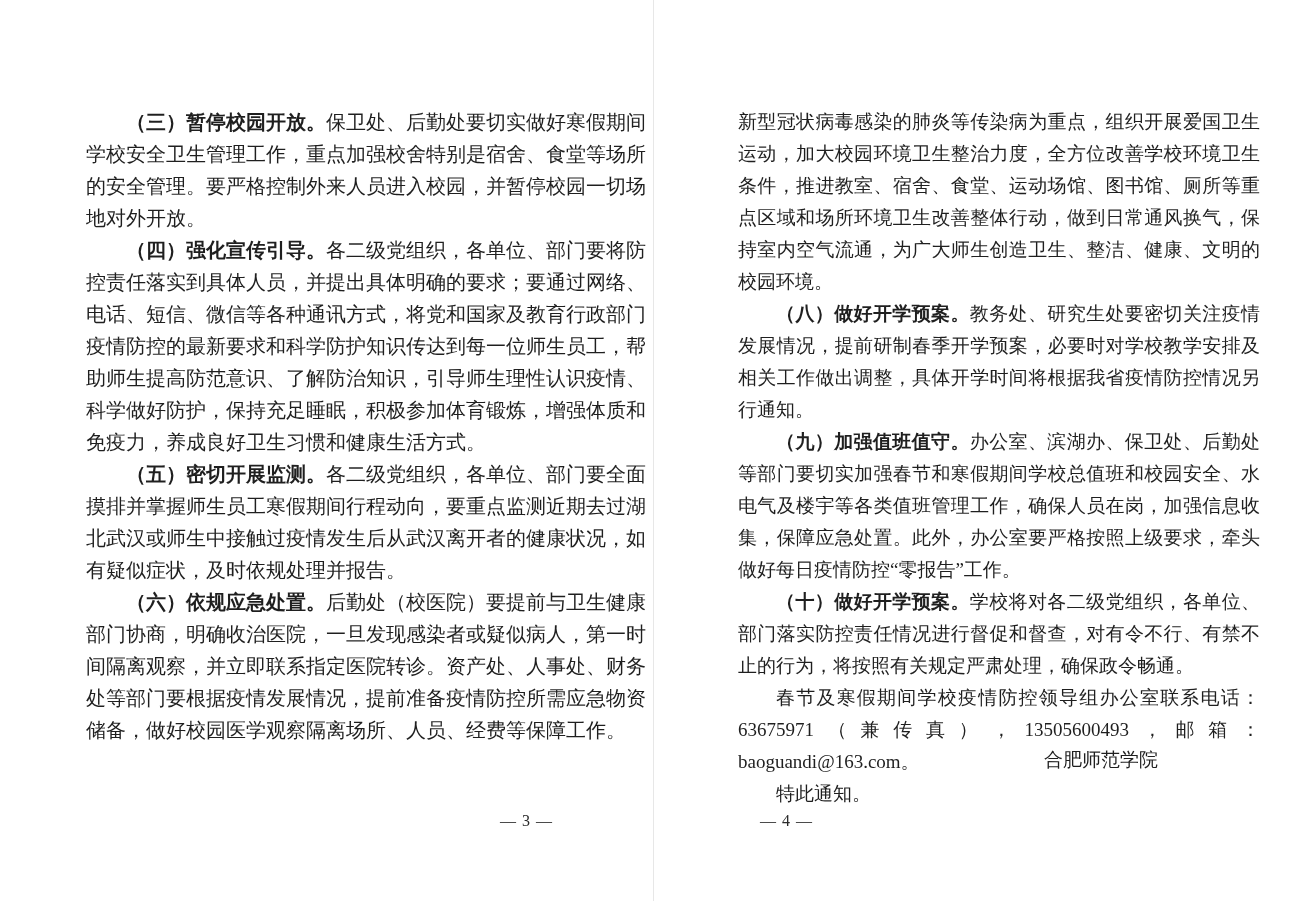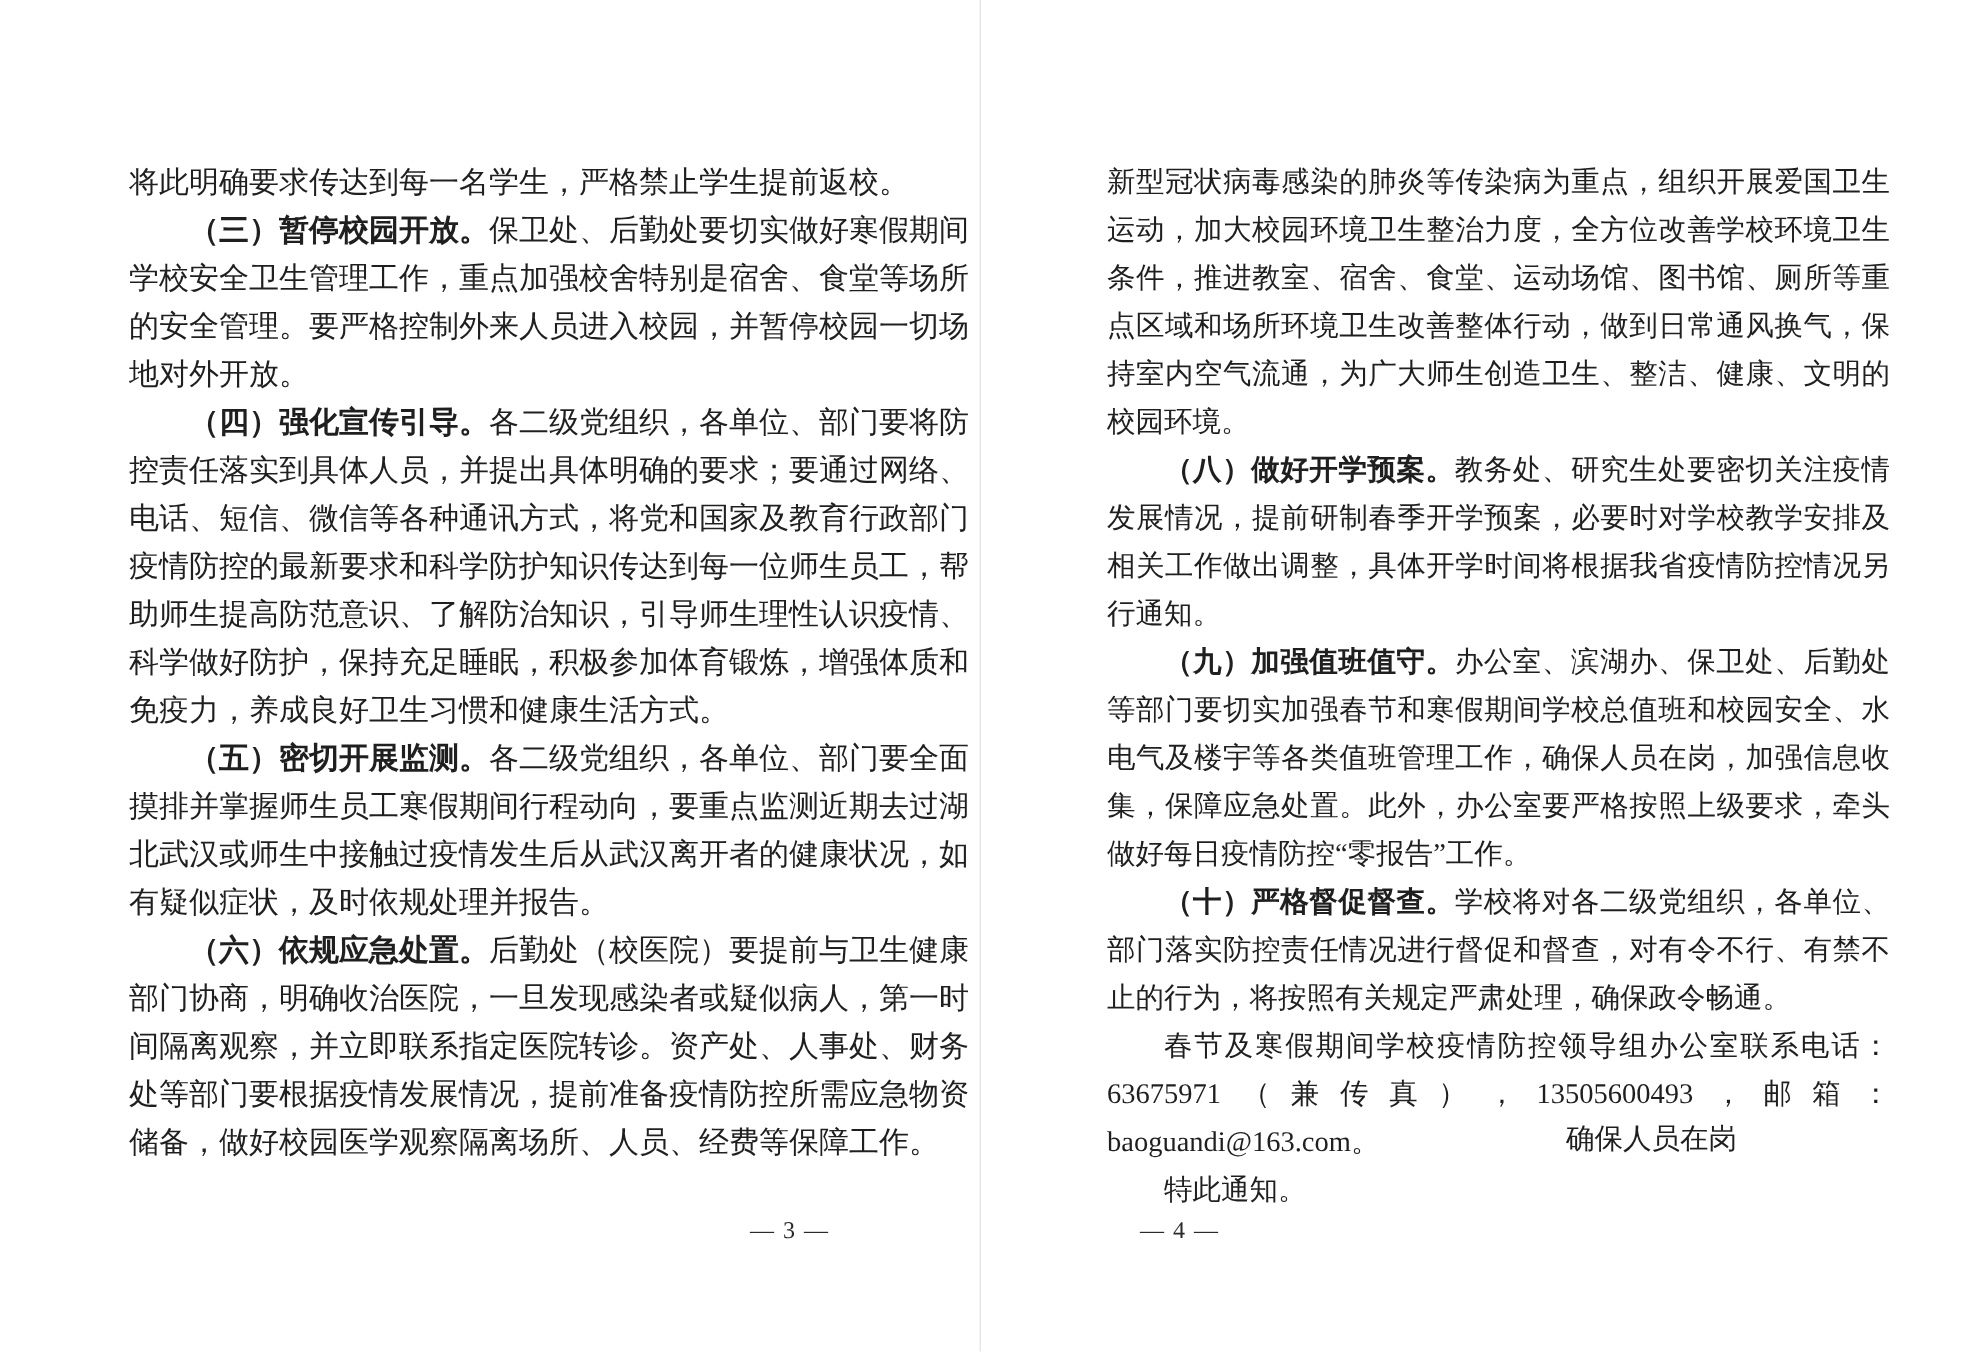--- a/index.html
+++ b/index.html
@@ -70,34 +70,33 @@
   }
   .sig-name { padding-right: 102px; }
   .sig-date { padding-right: 82px; }
 </style>
 </head>
 <body>
 
 <div class="page-seam"></div>
 
 <div class="page-col left">
-  <p class="para no-indent"><span>将此明确要求传达到每一名学生，严格禁止学生提前返校。</span></p>
   <p class="para"><b>（三）暂停校园开放。</b><span>保卫处、后勤处要切实做好寒假期间学校安全卫生管理工作，重点加强校舍特别是宿舍、食堂等场所的安全管理。要严格控制外来人员进入校园，并暂停校园一切场地对外开放。</span></p>
   <p class="para"><b>（四）强化宣传引导。</b><span>各二级党组织，各单位、部门要将防控责任落实到具体人员，并提出具体明确的要求；要通过网络、电话、短信、微信等各种通讯方式，将党和国家及教育行政部门疫情防控的最新要求和科学防护知识传达到每一位师生员工，帮助师生提高防范意识、了解防治知识，引导师生理性认识疫情、科学做好防护，保持充足睡眠，积极参加体育锻炼，增强体质和免疫力，养成良好卫生习惯和健康生活方式。</span></p>
   <p class="para"><b>（五）密切开展监测。</b><span>各二级党组织，各单位、部门要全面摸排并掌握师生员工寒假期间行程动向，要重点监测近期去过湖北武汉或师生中接触过疫情发生后从武汉离开者的健康状况，如有疑似症状，及时依规处理并报告。</span></p>
   <p class="para"><b>（六）依规应急处置。</b><span>后勤处（校医院）要提前与卫生健康部门协商，明确收治医院，一旦发现感染者或疑似病人，第一时间隔离观察，并立即联系指定医院转诊。资产处、人事处、财务处等部门要根据疫情发展情况，提前准备疫情防控所需应急物资储备，做好校园医学观察隔离场所、人员、经费等保障工作。</span></p>
 </div>
 
 <div class="page-col right">
   <p class="para no-indent"><span>新型冠状病毒感染的肺炎等传染病为重点，组织开展爱国卫生运动，加大校园环境卫生整治力度，全方位改善学校环境卫生条件，推进教室、宿舍、食堂、运动场馆、图书馆、厕所等重点区域和场所环境卫生改善整体行动，做到日常通风换气，保持室内空气流通，为广大师生创造卫生、整洁、健康、文明的校园环境。</span></p>
   <p class="para"><b>（八）做好开学预案。</b><span>教务处、研究生处要密切关注疫情发展情况，提前研制春季开学预案，必要时对学校教学安排及相关工作做出调整，具体开学时间将根据我省疫情防控情况另行通知。</span></p>
   <p class="para"><b>（九）加强值班值守。</b><span>办公室、滨湖办、保卫处、后勤处等部门要切实加强春节和寒假期间学校总值班和校园安全、水电气及楼宇等各类值班管理工作，确保人员在岗，加强信息收集，保障应急处置。此外，办公室要严格按照上级要求，牵头做好每日疫情防控“零报告”工作。</span></p>
-  <p class="para"><b>（十）严格督促督查。</b><span>学校将对各二级党组织，各单位、部门落实防控责任情况进行督促和督查，对有令不行、有禁不止的行为，将按照有关规定严肃处理，确保政令畅通。</span></p>
+  <p class="para"><b>（十）做好开学预案。</b><span>学校将对各二级党组织，各单位、部门落实防控责任情况进行督促和督查，对有令不行、有禁不止的行为，将按照有关规定严肃处理，确保政令畅通。</span></p>
   <p class="para"><span>春节及寒假期间学校疫情防控领导组办公室联系电话：63675971（兼传真），13505600493，邮箱：baoguandi@163.com。</span></p>
   <p class="para"><span>特此通知。</span></p>
 </div>
 
 <div class="sig-block">
-  <div class="sig-name">确保人员在岗</div>
+  <div class="sig-name">合肥师范学院</div>
 </div>
 
 <div class="page-number n3">— 3 —</div>
 <div class="page-number n4">— 4 —</div>
 
 </body></html>

